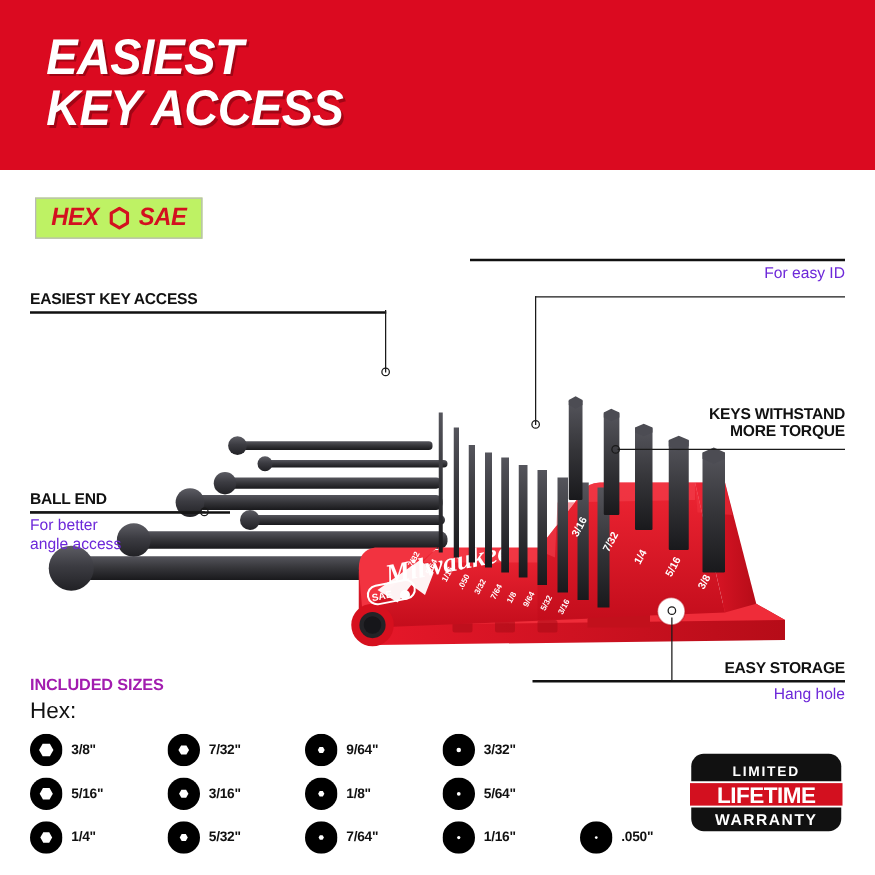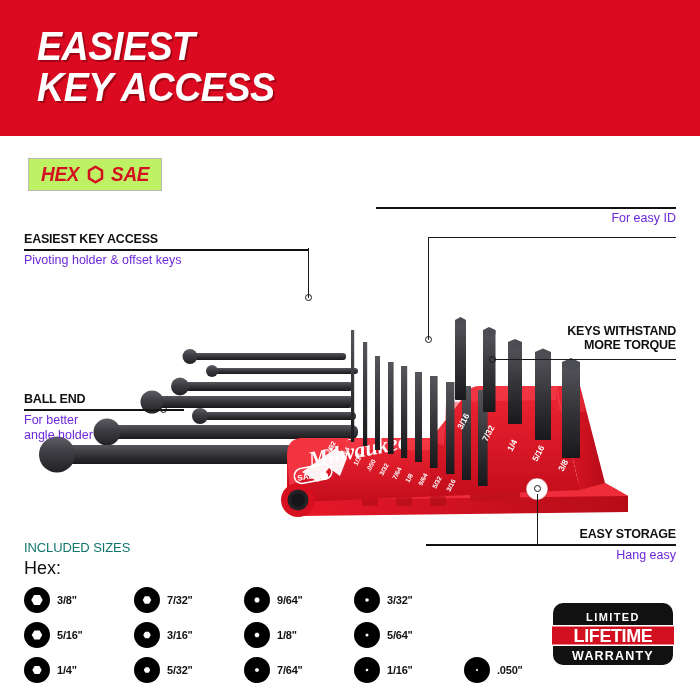--- a/index.html
+++ b/index.html
@@ -69,21 +69,21 @@
     border: 1.4px solid #1a1a1a; border-radius: 50%;
     background: transparent;
   }
 
   
   .product { position: absolute; left: 0; top: 290px; width: 700px; height: 250px; }
 
   
   .sizes-wrap { position: absolute; left: 24px; top: 540px; width: 520px; }
   .sizes-title {
-    font-size: 13px; font-weight: 400; color: #0f766e;
+    font-size: 13px; font-weight: 700; color: #a21caf;
     letter-spacing: -0.1px; text-transform: uppercase;
   }
   .sizes-sub { font-size: 18px; color: #111; margin-top: 3px; }
   .size-grid {
     margin-top: 7px;
     display: grid;
     grid-template-columns: 110px 110px 110px 110px 110px;
     row-gap: 7px;
   }
   .size-cell { display: flex; align-items: center; gap: 7px; height: 28px; }
@@ -278,53 +278,52 @@
         <text transform="translate(512,162) rotate(-62)">1/4</text>
         <text transform="translate(537,172) rotate(-62)">5/16</text>
         <text transform="translate(563,182) rotate(-62)">3/8</text>
       </g>
     </svg>
   </div>
 
   <div class="callout" style="left:24px; top:232px; width:285px;">
     <div class="c-title">EASIEST KEY ACCESS</div>
     <div class="c-rule"></div>
-    <div class="c-sub">Pivoting holder &amp; offset keys</div>
   </div>
   <div class="leader v" style="left:308px; top:248px; height:50px;"></div>
   <div class="leader-dot" style="left:305px; top:294px;"></div>
 
   <div class="callout right" style="right:24px; top:204px; width:300px;">
     <div class="c-rule"></div>
     <div class="c-sub">For easy ID</div>
   </div>
   <div class="leader h" style="left:428px; top:237px; width:248px;"></div>
   <div class="leader v" style="left:428px; top:237px; height:103px;"></div>
   <div class="leader-dot" style="left:425px; top:336px;"></div>
 
   <div class="callout" style="left:24px; top:392px; width:160px;">
     <div class="c-title">BALL END</div>
     <div class="c-rule"></div>
     <div class="c-sub">For better
-angle holder</div>
+angle access</div>
   </div>
   <div class="leader h" style="left:24px; top:409px; width:140px;"></div>
   <div class="leader-dot" style="left:160px; top:405.5px;"></div>
 
   <div class="callout right" style="right:24px; top:324px; width:300px;">
     <div class="c-title">KEYS WITHSTAND
 MORE TORQUE</div>
   </div>
   <div class="leader h" style="left:494px; top:359px; width:182px;"></div>
   <div class="leader-dot" style="left:489px; top:355.5px;"></div>
 
   <div class="callout right" style="right:24px; top:527px; width:250px;">
     <div class="c-title">EASY STORAGE</div>
     <div class="c-rule"></div>
-    <div class="c-sub">Hang easy</div>
+    <div class="c-sub">Hang hole</div>
   </div>
   <div class="leader v" style="left:537px; top:494px; height:51px;"></div>
   <div class="leader h" style="left:537px; top:544px; width:139px;"></div>
   <div class="leader-dot" style="left:534px; top:485px;"></div>
 
   <div class="sizes-wrap">
     <div class="sizes-title">INCLUDED SIZES</div>
     <div class="sizes-sub">Hex:</div>
     <div class="size-grid" id="size-grid">
         <div class="size-cell">

